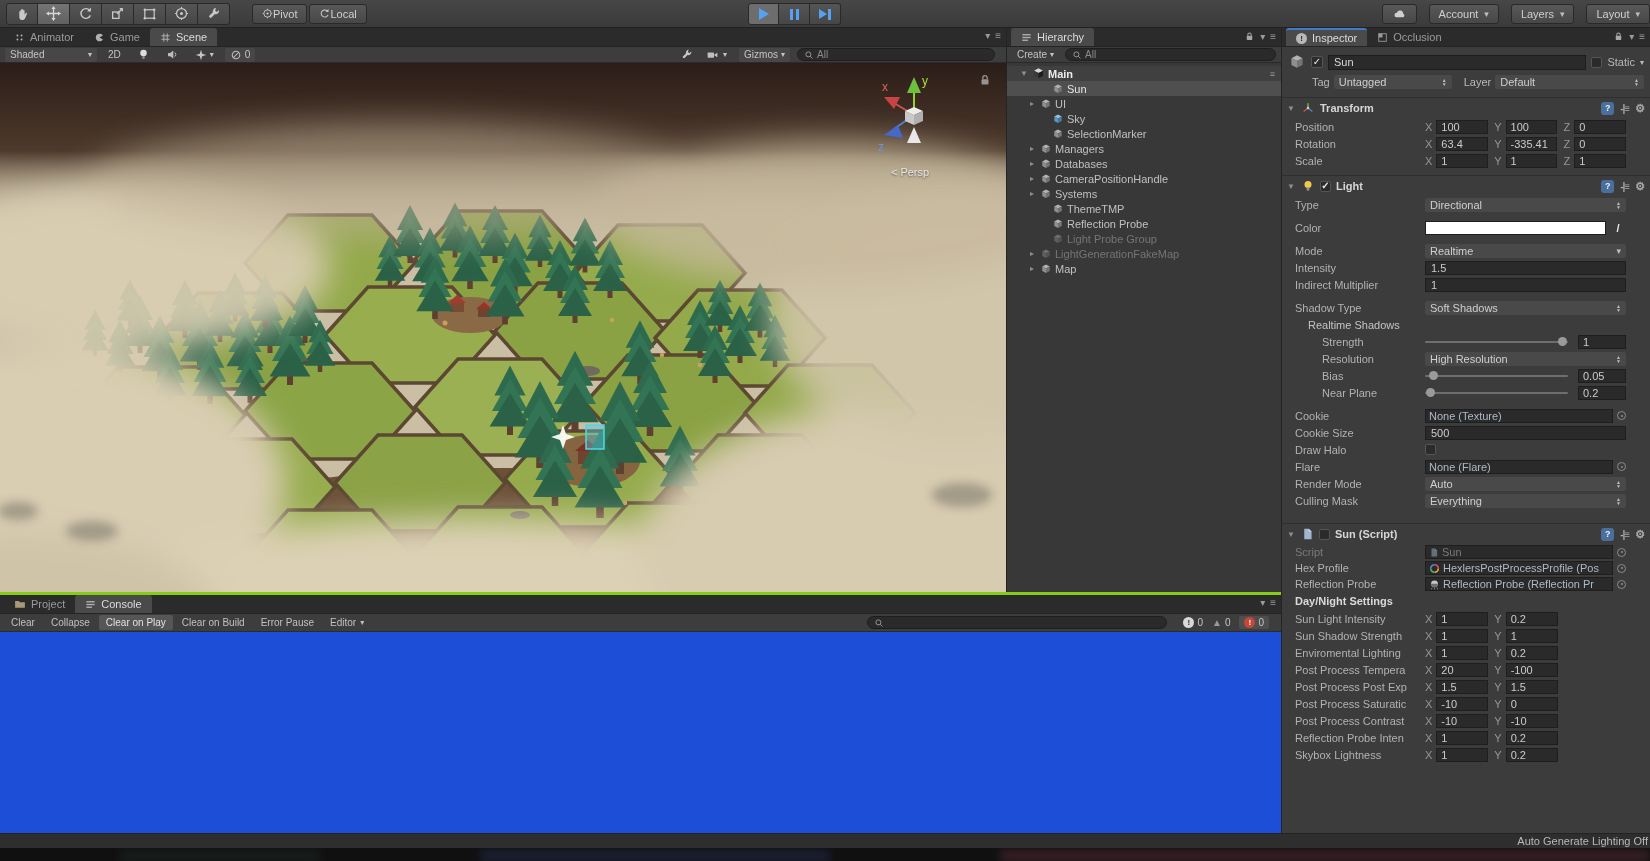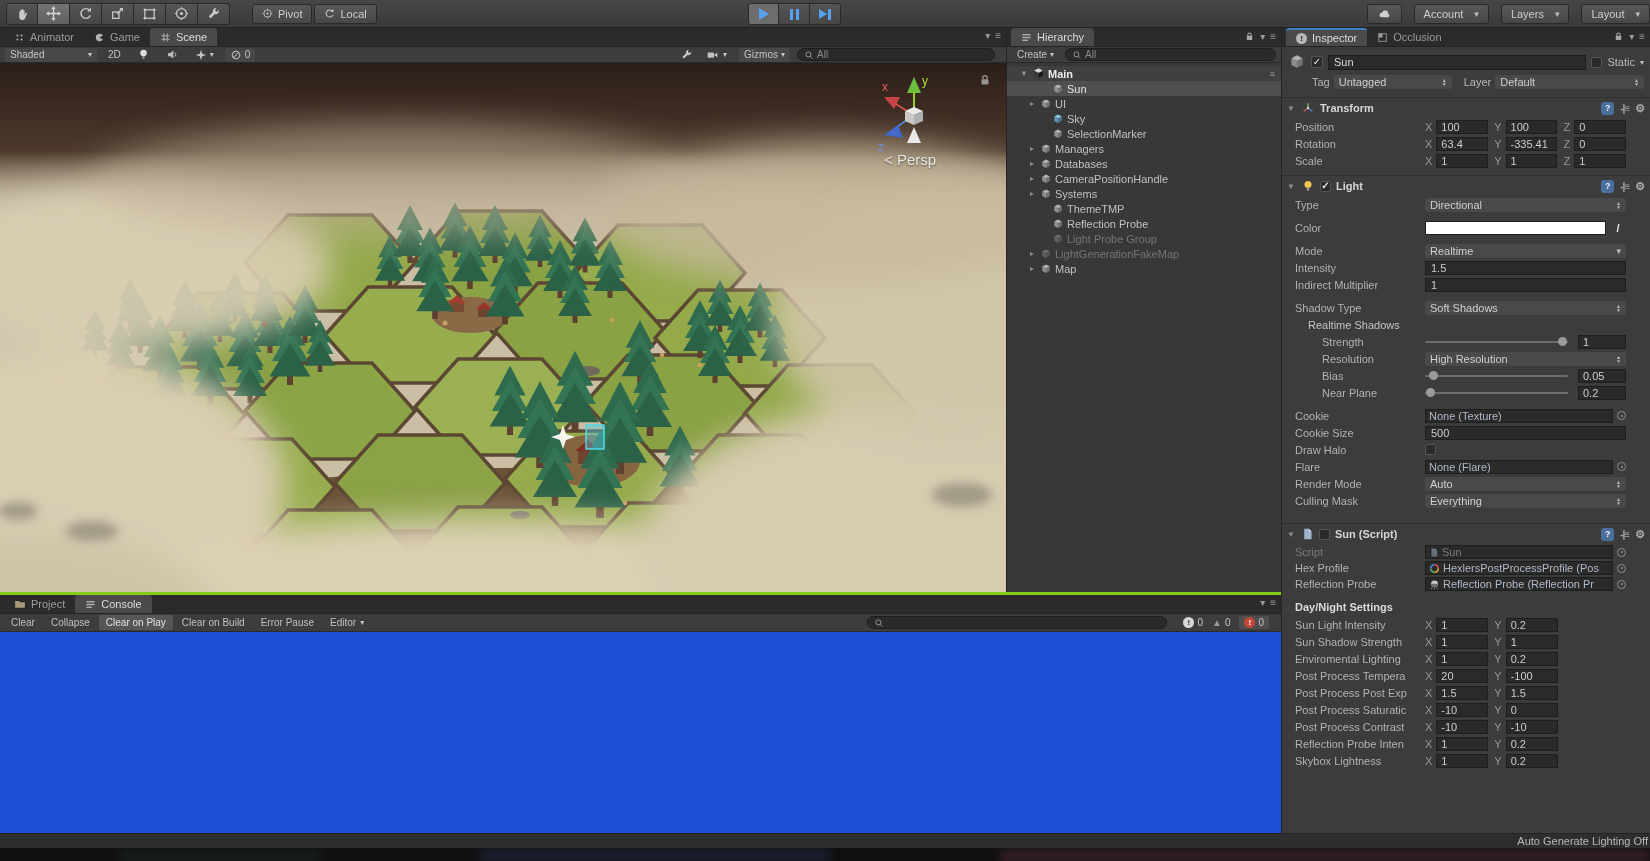--- a/index.html
+++ b/index.html
@@ -9,21 +9,21 @@
   svg.ic{display:block}
 
   
   .main-toolbar{left:0;top:0;width:1650px;height:28px;background:linear-gradient(#474747,#3a3a3a);border-bottom:1px solid #222;display:flex;align-items:center}
   .toolgrp{display:flex;margin-left:6px;height:22px}
   .toolbtn{width:32px;height:22px;background:linear-gradient(#555,#464646);border:1px solid #292929;border-left:none;display:flex;align-items:center;justify-content:center}
   .toolbtn:first-child{border-left:1px solid #292929;border-radius:3px 0 0 3px}
   .toolbtn:last-child{border-radius:0 3px 3px 0}
   .toolbtn.active{background:linear-gradient(#747474,#616161)}
   .pillrow{display:flex;gap:2px;margin-left:22px}
-  .pill{height:20px;background:linear-gradient(#585858,#474747);border:1px solid #292929;border-radius:3px;display:flex;align-items:center;padding:0 9px;gap:5px;color:#cfcfcf}
+  .pill{height:20px;background:linear-gradient(#585858,#474747);border:1px solid #292929;border-radius:3px;display:flex;align-items:center;padding:0 9px;color:#cfcfcf}
   .playgrp{position:absolute;left:748px;top:3px;display:flex}
   .playbtn{width:31px;height:22px;background:linear-gradient(#555,#464646);border:1px solid #292929;border-left:none;display:flex;align-items:center;justify-content:center}
   .playbtn:first-child{border-left:1px solid #292929;border-radius:3px 0 0 3px}
   .playbtn:last-child{border-radius:0 3px 3px 0}
   .playbtn.active{background:#6d6d6d}
   .i-play{width:0;height:0;border-left:10px solid #57a2f0;border-top:6px solid transparent;border-bottom:6px solid transparent}
   .i-pause{display:flex;gap:3px}
   .i-pause i{display:block;width:3px;height:11px;background:#57a2f0}
   .i-step{display:flex;align-items:center;gap:1px}
   .i-step b{display:block;width:3px;height:11px;background:#57a2f0}
@@ -40,21 +40,21 @@
   .micon{font-size:10px;line-height:10px}
 
   
   .scene-panel{left:0;top:28px;width:1006px;height:564px;background:#383838}
   .scene-toolbar{height:16px;background:#3d3d3d;border-bottom:1px solid #2a2a2a;display:flex;align-items:center;gap:6px;padding:0 5px;font-size:10px}
   .mini{height:14px;display:flex;align-items:center;gap:3px;padding:0 5px;background:#474747;border-radius:2px;color:#c4c4c4}
   .mini.flat{background:transparent}
   .searchbox{height:13px;background:#2a2a2a;border:1px solid #1e1e1e;border-radius:7px;display:flex;align-items:center;gap:3px;padding:0 6px;color:#8b8b8b}
   .viewport{position:relative;width:1006px;height:529px;background:#cabfa5;overflow:hidden}
   .gizmo{position:absolute;right:52px;top:6px;width:80px;height:92px}
-  .persp-label{position:absolute;right:56px;top:88px;width:80px;text-align:center;color:#e6e6e6;font-size:15px;text-shadow:0 1px 2px rgba(0,0,0,.5)}
+  .persp-label{position:absolute;right:56px;top:103px;width:80px;text-align:center;color:#e6e6e6;font-size:11px;text-shadow:0 1px 2px rgba(0,0,0,.5)}
   .vp-lock{position:absolute;right:14px;top:10px;opacity:.85}
 
   
   .hier-panel{left:1006px;top:28px;width:275px;height:564px;background:#383838;border-left:1px solid #242424}
   .create-row{height:16px;background:#3d3d3d;border-bottom:1px solid #2a2a2a;display:flex;align-items:center;gap:6px;padding:0 5px;font-size:10px}
   .htree{padding-top:3px}
   .h-row{height:15px;display:flex;align-items:center;gap:3px;color:#c0c0c0;white-space:nowrap}
   .h-row .arr{width:10px;text-align:center;color:#8d8d8d;font-size:8px}
   .h-row.sel{background:#4f4f4f;color:#e4e4e4}
   .h-row.main{background:#404040;color:#ececec;font-weight:bold}
@@ -93,21 +93,21 @@
   .txtfield{flex:1;height:14px;background:#2a2a2a;border:1px solid #1e1e1e;display:flex;align-items:center;padding:0 5px;color:#cbcbcb}
   .objfield{flex:1;height:14px;background:#2a2a2a;border:1px solid #1e1e1e;display:flex;align-items:center;gap:3px;padding:0 3px;color:#aeb9c6;white-space:nowrap;overflow:hidden;min-width:0}
   .picker{flex:0 0 9px;width:9px;height:9px;border:1px solid #8a8a8a;border-radius:50%;margin-left:4px;position:relative}
   .picker::after{content:"";position:absolute;left:2.5px;top:2.5px;width:2px;height:2px;border-radius:50%;background:#8a8a8a}
   .swatch{flex:1;height:14px;background:#fff;border:1px solid #1e1e1e}
   .dropper{flex:0 0 16px;height:14px;margin-left:4px;display:flex;align-items:center;justify-content:center;color:#e8e8e8;font-weight:bold}
   .slider{flex:1;height:2px;background:#6e6e6e;border-radius:1px;position:relative;margin-right:10px}
   .knob{position:absolute;top:-4px;width:9px;height:9px;border-radius:50%;background:#9a9a9a}
   .slval{flex:0 0 48px;height:14px;background:#2a2a2a;border:1px solid #1e1e1e;display:flex;align-items:center;padding:0 4px;color:#cbcbcb}
   .subhdr{color:#c4c4c4}
-  .dnr-title{height:18px;display:flex;align-items:center;padding-left:13px;font-weight:bold;color:#dadada;margin-top:6px}
+  .dnr-title{height:18px;display:flex;align-items:center;padding-left:13px;font-weight:bold;color:#dadada;}
   .dn-gap{flex:0 0 64px}
   .greyed{color:#7a7a7a}
   .greyed .objfield{color:#7a7a7a}
   .gap6{height:6px}.gap8{height:8px}
 
   
   .console-panel{left:0;top:592px;width:1281px;height:241px;background:#1d4ed8;border-top:3px solid #84cc16}
   .console-toolbar{height:18px;background:#3d3d3d;border-bottom:1px solid #2b2b2b;display:flex;align-items:center;padding:0 4px;gap:2px;font-size:10px}
   .cbtn{height:15px;display:flex;align-items:center;padding:0 7px;color:#c0c0c0;border-radius:2px}
   .cbtn.active{background:#565656;color:#e2e2e2}

